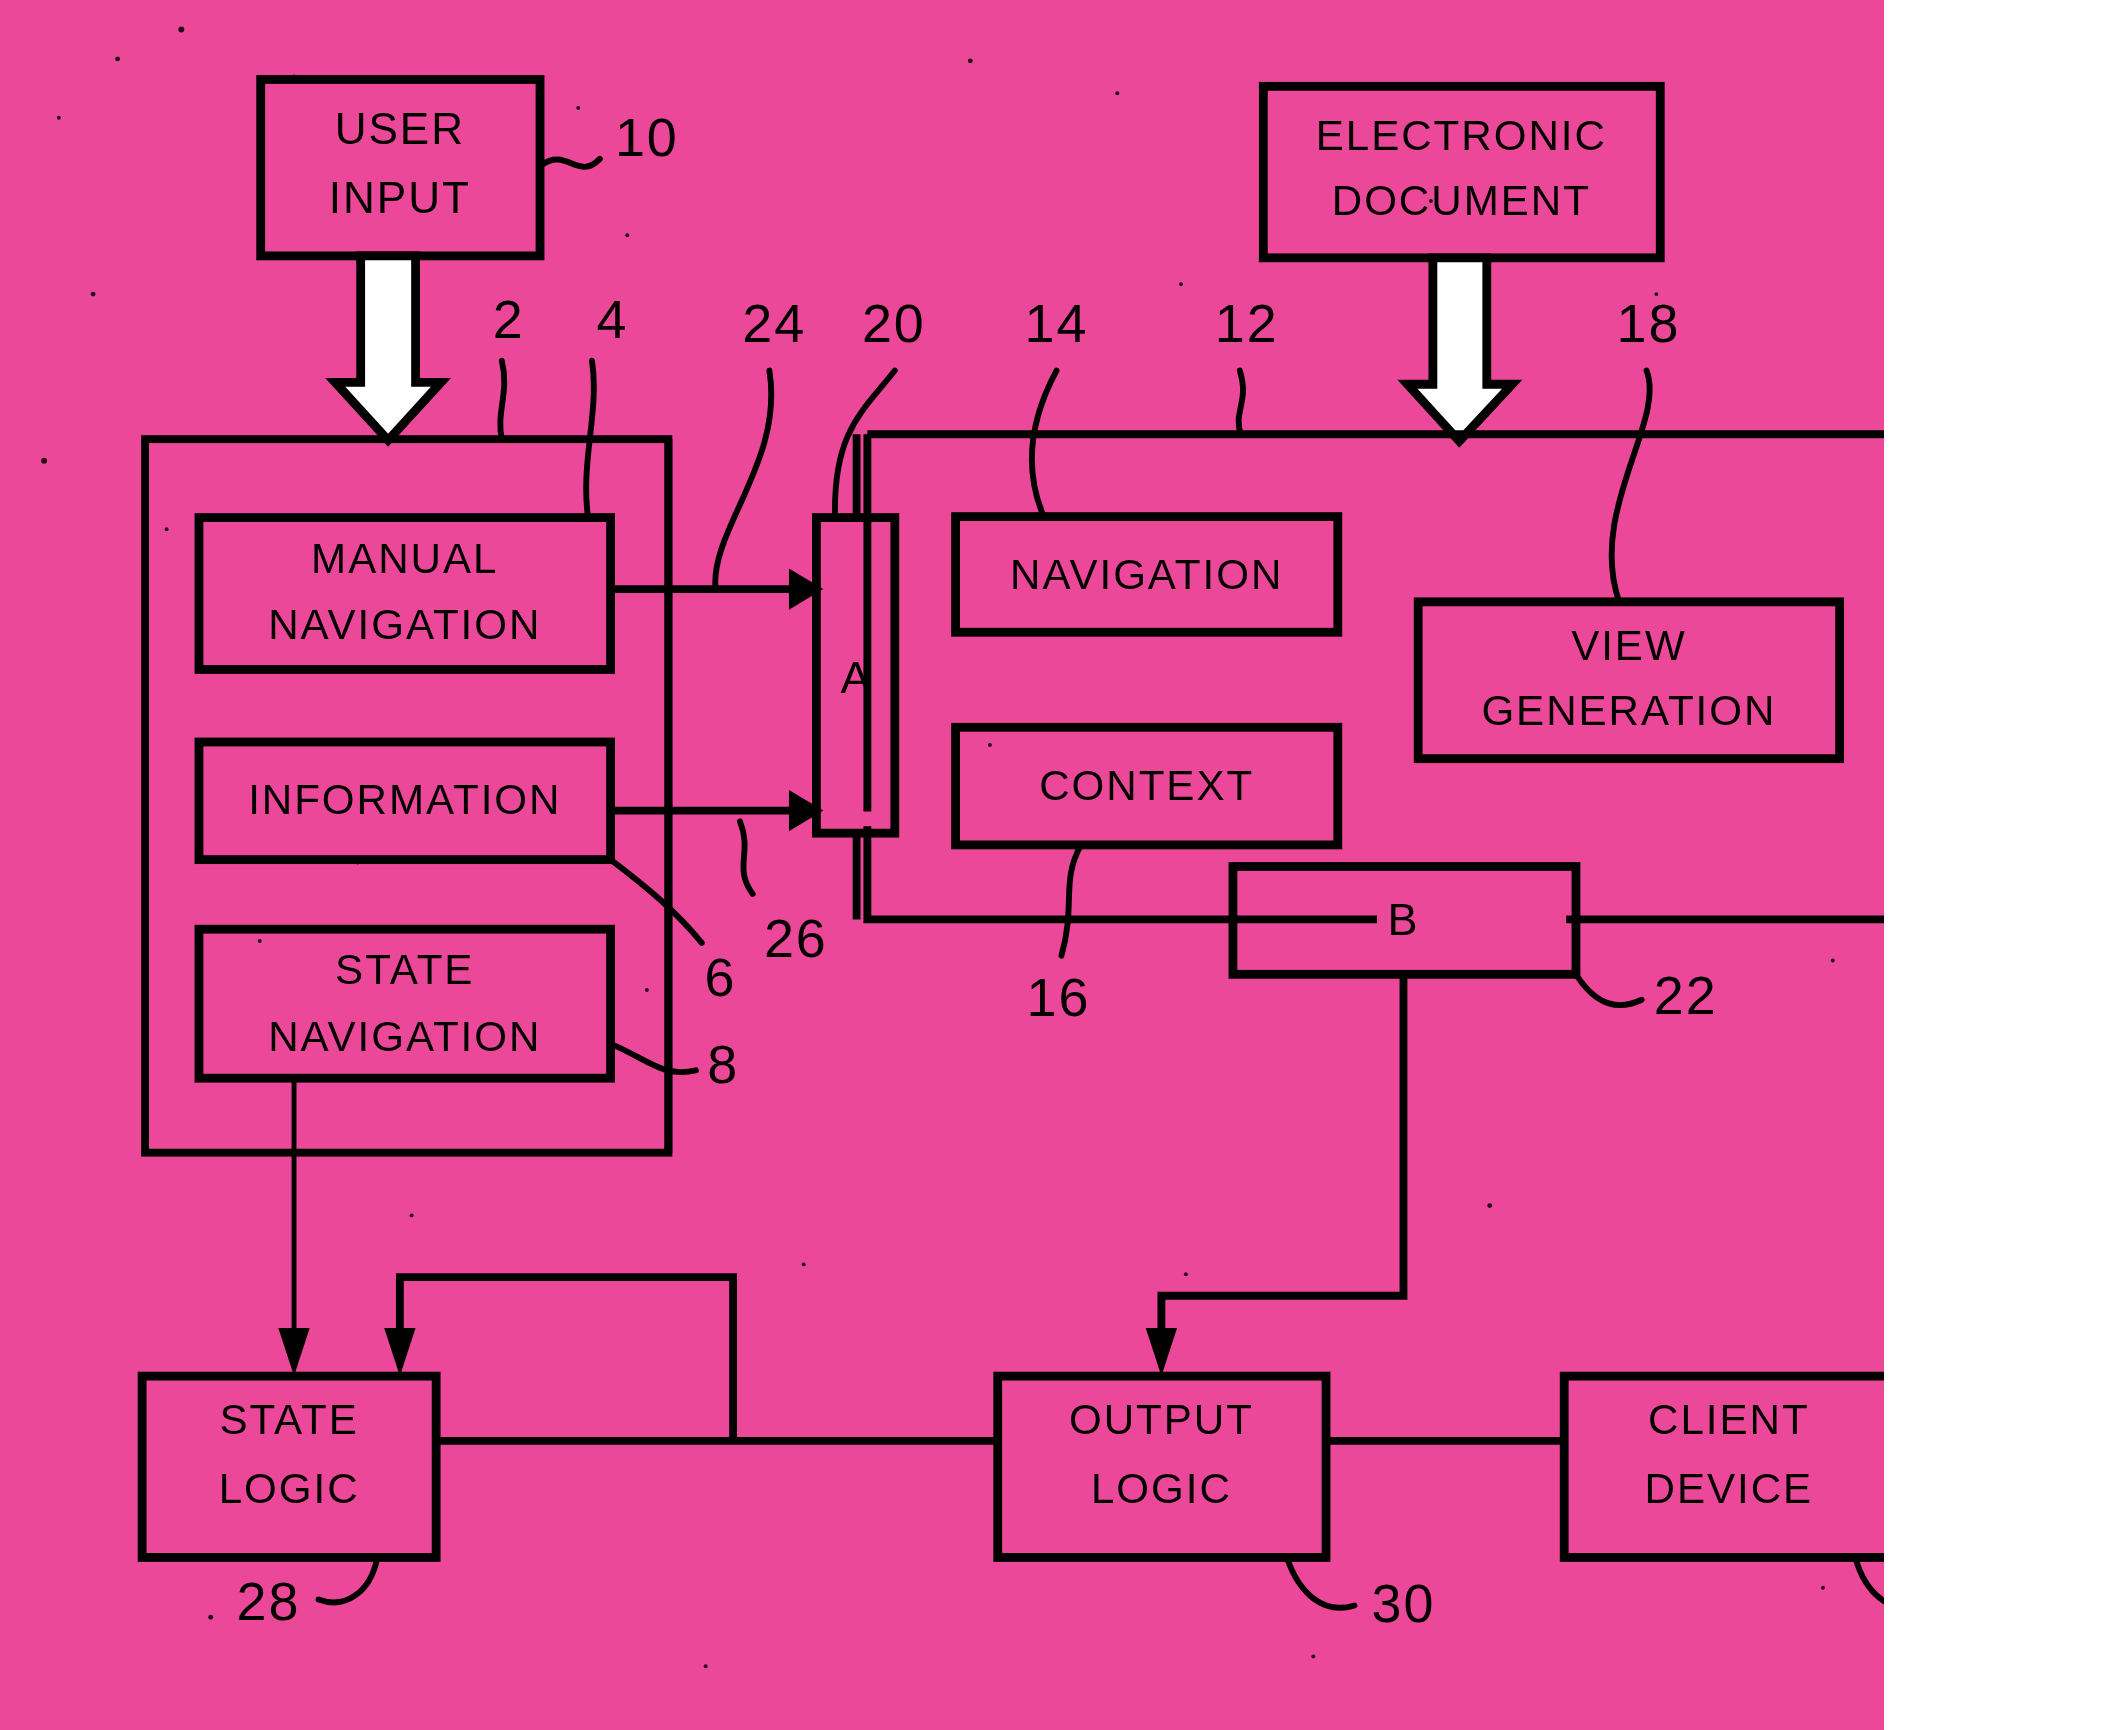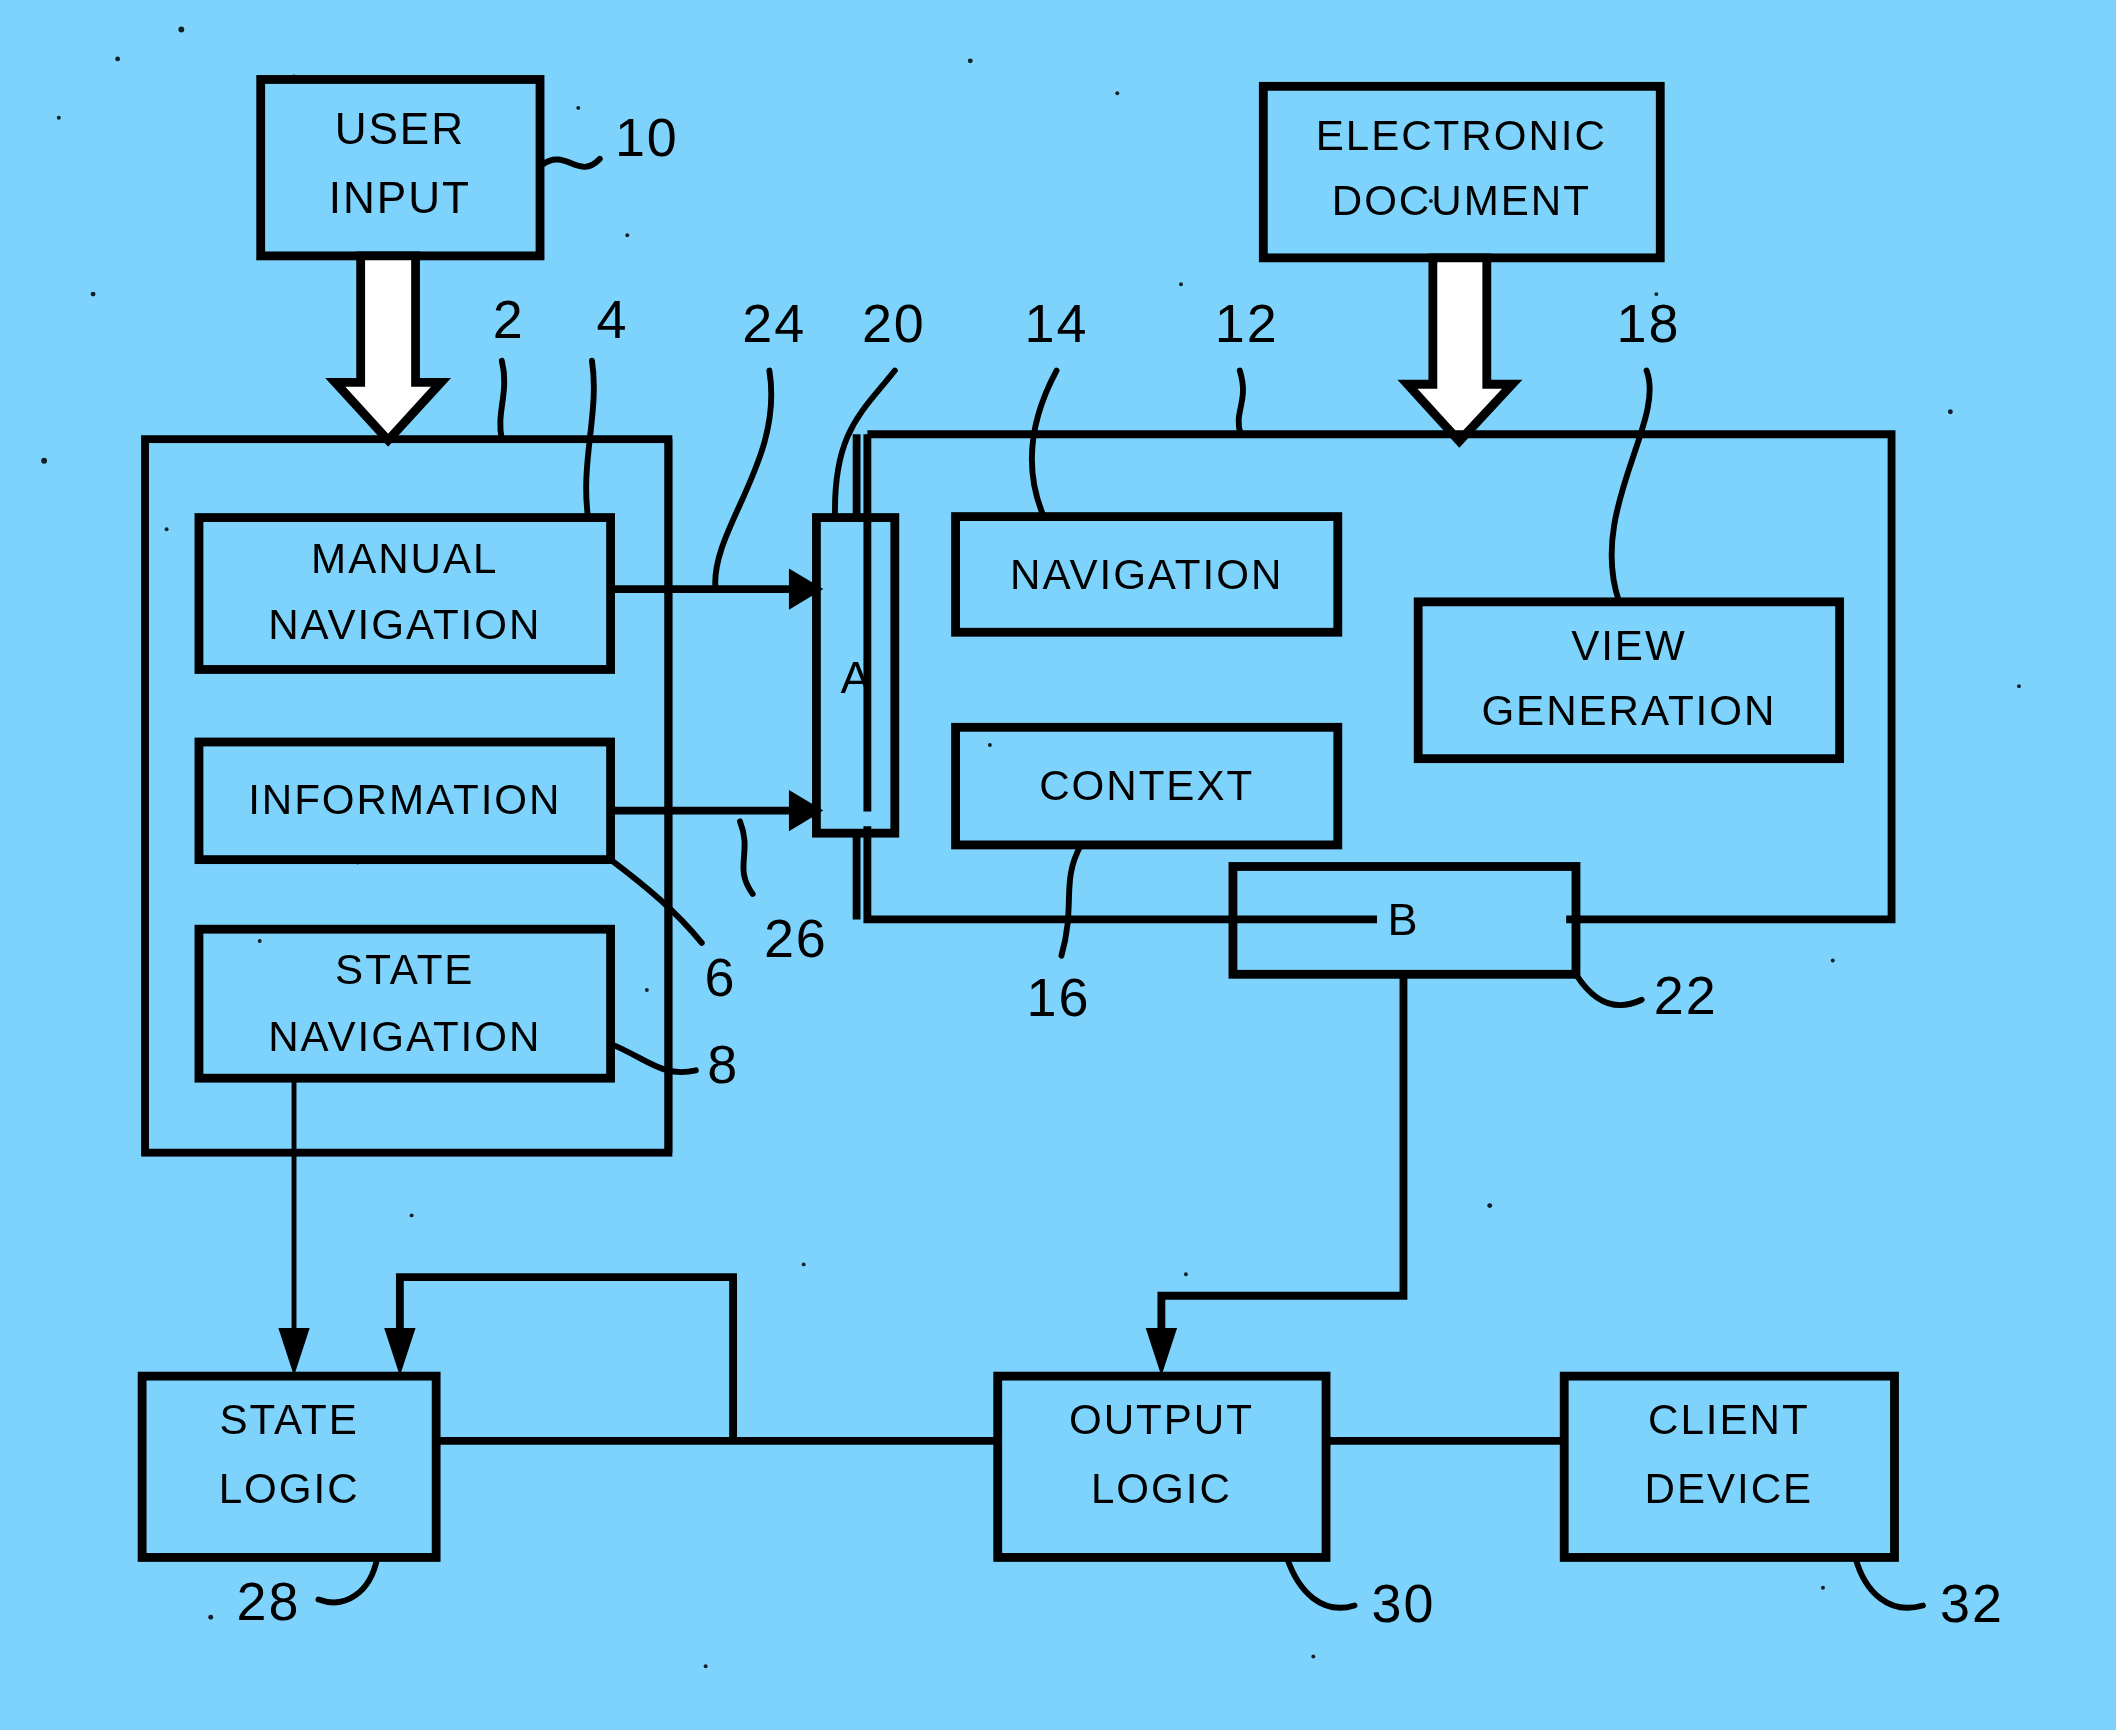--- a/index.html
+++ b/index.html
@@ -2,23 +2,23 @@
 <html><head>
 <meta charset="utf-8">
 <style>
   html, body {
     margin: 0;
     padding: 0;
     background: #ffffff;
   }
   #figure-root {
     position: relative;
-    width: 2116px;
+    width: 1884px;
     height: 1731px;
-    background: #7dd3fc;
+    background: #ec4899;
     font-family: "Liberation Sans", sans-serif;
     overflow: hidden;
   }
   svg#diagram {
     position: absolute;
     top: 0;
     left: 0;
     width: 2116px;
     height: 1731px;
   }

